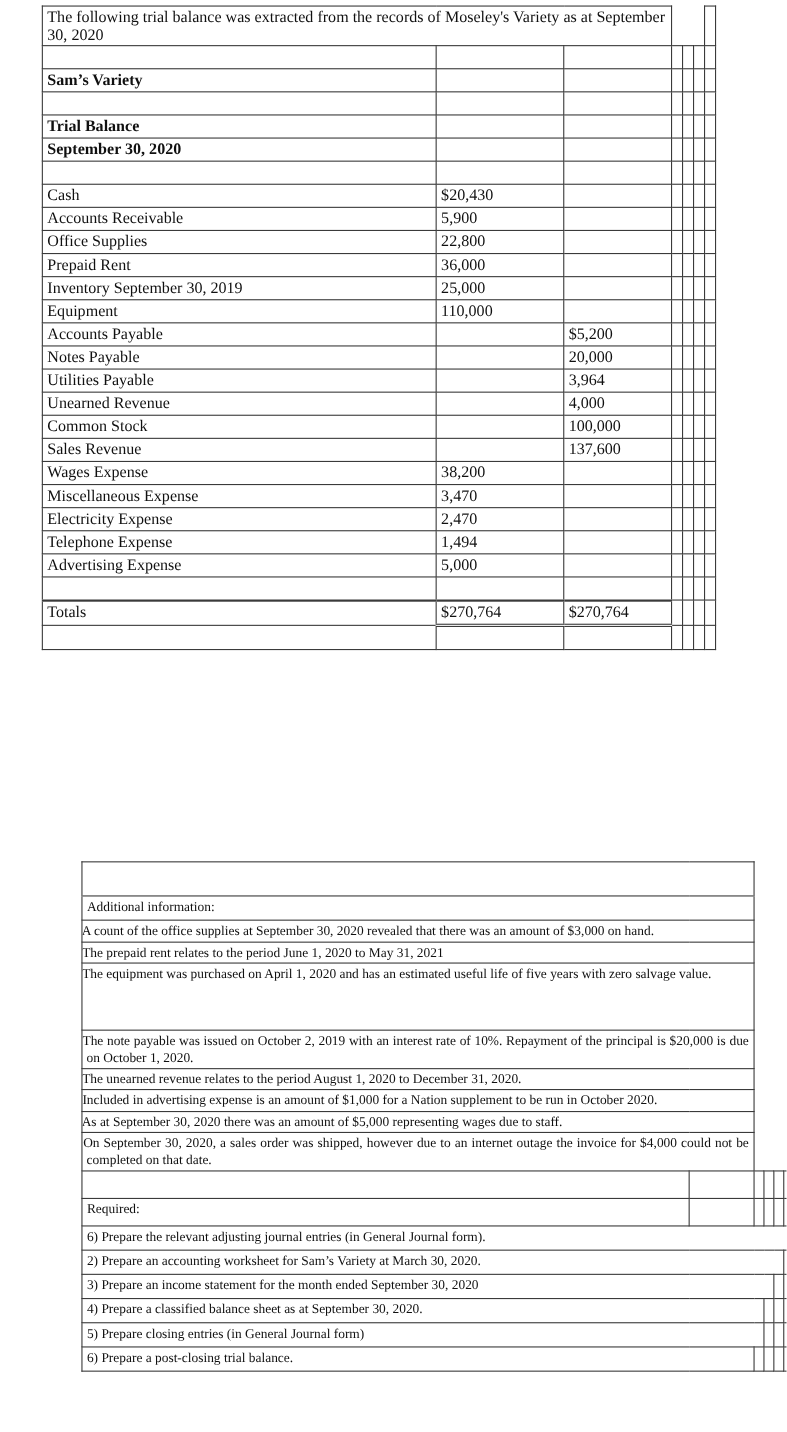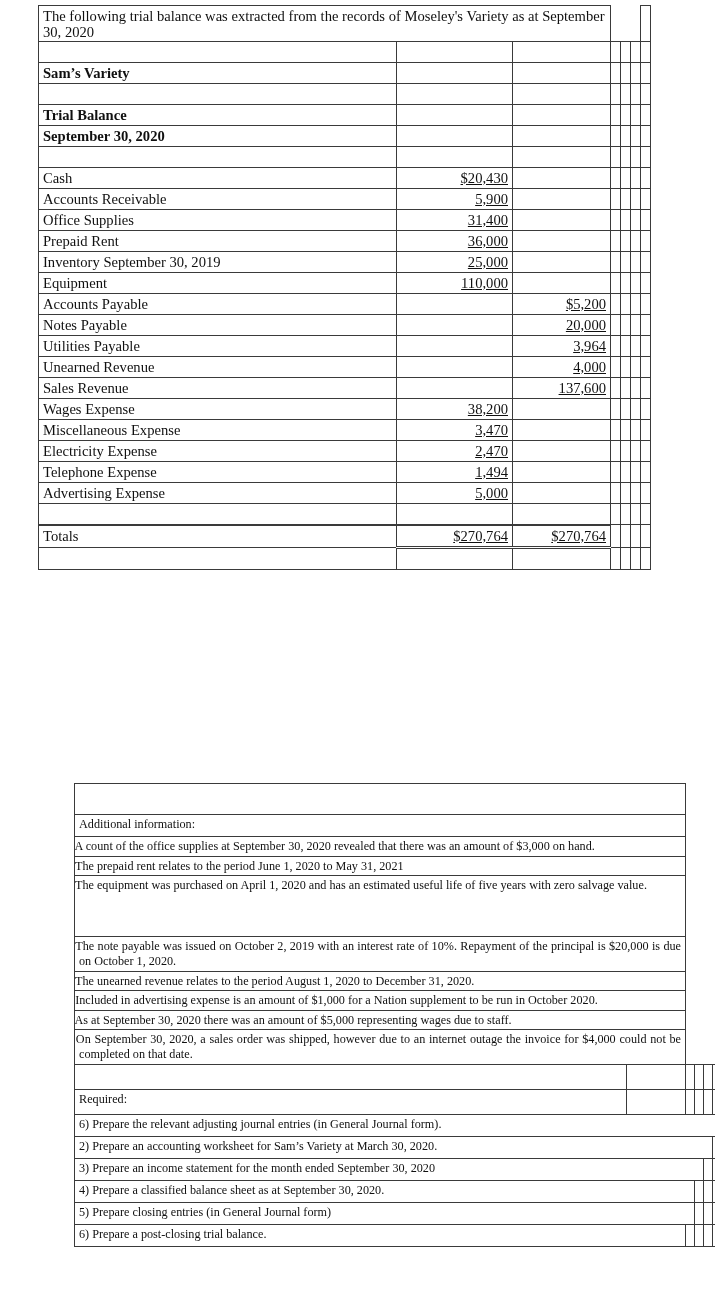--- a/index.html
+++ b/index.html
@@ -45,21 +45,21 @@
     background: #fff;
     overflow: hidden;
   }
   
   .c-name  { width: 358px; }
   .c-debit { width: 116px; }
   .c-cred  { width: 98px; }
   .c-n1, .c-n2, .c-n3, .c-n4 { width: 10px; }
 
   td.name { text-align: left; }
-  td.num  { text-align: right; padding-right: 6px; text-decoration: underline; }
+  td.num  { padding-right: 6px; }
   td.bold { font-weight: bold; }
   td.narrow { padding: 0; }
 
   .intro-cell {
     height: 44px;
     vertical-align: top;
     padding-top: 2px !important;
     line-height: 1.22;
   }
   .tall  { height: 26px; }
@@ -203,21 +203,21 @@
             <td class="name">Accounts Receivable</td>
             <td class="num">5,900</td>
             <td class="num"></td>
             <td class="narrow"></td>
             <td class="narrow"></td>
             <td class="narrow"></td>
             <td class="narrow"></td>
           </tr>
           <tr>
             <td class="name">Office Supplies</td>
-            <td class="num">31,400</td>
+            <td class="num">22,800</td>
             <td class="num"></td>
             <td class="narrow"></td>
             <td class="narrow"></td>
             <td class="narrow"></td>
             <td class="narrow"></td>
           </tr>
           <tr>
             <td class="name">Prepaid Rent</td>
             <td class="num">36,000</td>
             <td class="num"></td>
@@ -268,20 +268,29 @@
             <td class="num">3,964</td>
             <td class="narrow"></td>
             <td class="narrow"></td>
             <td class="narrow"></td>
             <td class="narrow"></td>
           </tr>
           <tr>
             <td class="name">Unearned Revenue</td>
             <td class="num"></td>
             <td class="num">4,000</td>
+            <td class="narrow"></td>
+            <td class="narrow"></td>
+            <td class="narrow"></td>
+            <td class="narrow"></td>
+          </tr>
+          <tr>
+            <td class="name">Common Stock</td>
+            <td class="num"></td>
+            <td class="num">100,000</td>
             <td class="narrow"></td>
             <td class="narrow"></td>
             <td class="narrow"></td>
             <td class="narrow"></td>
           </tr>
           <tr>
             <td class="name">Sales Revenue</td>
             <td class="num"></td>
             <td class="num">137,600</td>
             <td class="narrow"></td>

